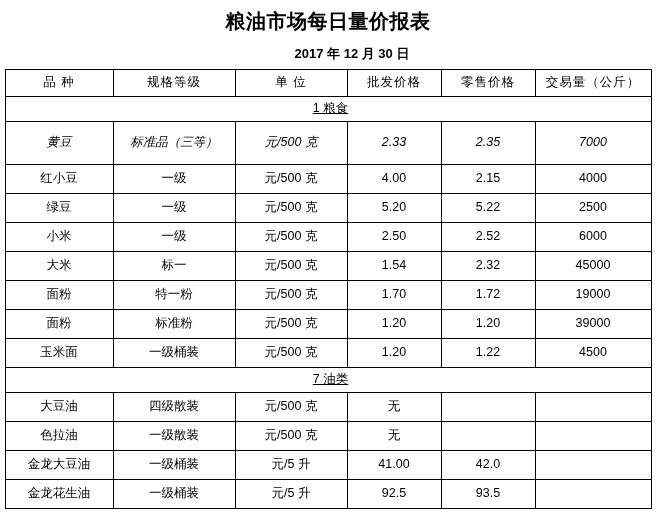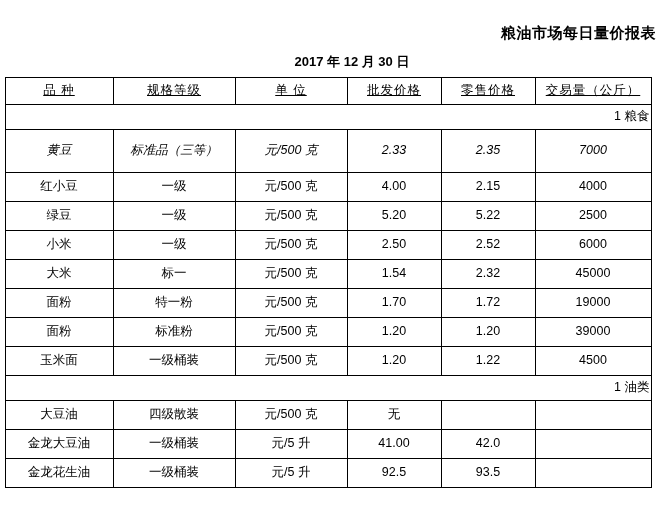--- a/index.html
+++ b/index.html
@@ -14,25 +14,25 @@
     color: #000000;
     overflow: hidden;
   }
   .page {
     width: 656px;
     height: 526px;
     position: relative;
     box-sizing: border-box;
   }
   .doc-title {
-    text-align: right;
-    font-size: 15px;
+    text-align: center;
+    font-size: 20px;
     font-weight: bold;
     letter-spacing: 0.5px;
-    margin-top: 24px;
+    margin-top: 8px;
     margin-bottom: 2px;
   }
   .doc-date {
     text-align: center;
     font-size: 13px;
     font-weight: bold;
     margin-top: 10px;
     margin-bottom: 6px;
     margin-left: 48px;
   }
@@ -48,35 +48,35 @@
     font-size: 12.5px;
     font-weight: normal;
     text-align: center;
     vertical-align: middle;
     padding: 2px 1px;
     line-height: 1.25;
   }
   table.price-table thead td {
     height: 22px;
     letter-spacing: 1px;
-    text-decoration: underline;
   }
   tr.data-row td {
     height: 24px;
   }
   tr.tall-row td {
     height: 38px;
     font-style: italic;
   }
   tr.group-row td {
     height: 20px;
-    text-align: right;
+    text-align: center;
     padding-left: 6px;
     border-left: 1px solid #000;
     border-right: 1px solid #000;
+    text-decoration: underline;
   }
   .col1 { width: 108px; }
   .col2 { width: 122px; }
   .col3 { width: 112px; }
   .col4 { width: 94px; }
   .col5 { width: 94px; }
   .col6 { width: 116px; }
   .group-span {
     text-align: left;
   }
@@ -173,26 +173,34 @@
       <tr class="data-row">
         <td>玉米面</td>
         <td>一级桶装</td>
         <td>元/500 克</td>
         <td>1.20</td>
         <td>1.22</td>
         <td>4500</td>
       </tr>
 
       <tr class="group-row">
-        <td class="group-span" colspan="6">1 油类</td>
+        <td class="group-span" colspan="6">7 油类</td>
       </tr>
 
       <tr class="data-row">
         <td>大豆油</td>
         <td>四级散装</td>
+        <td>元/500 克</td>
+        <td>无</td>
+        <td></td>
+        <td></td>
+      </tr>
+      <tr class="data-row">
+        <td>色拉油</td>
+        <td>一级散装</td>
         <td>元/500 克</td>
         <td>无</td>
         <td></td>
         <td></td>
       </tr>
       <tr class="data-row">
         <td>金龙大豆油</td>
         <td>一级桶装</td>
         <td>元/5 升</td>
         <td>41.00</td>

